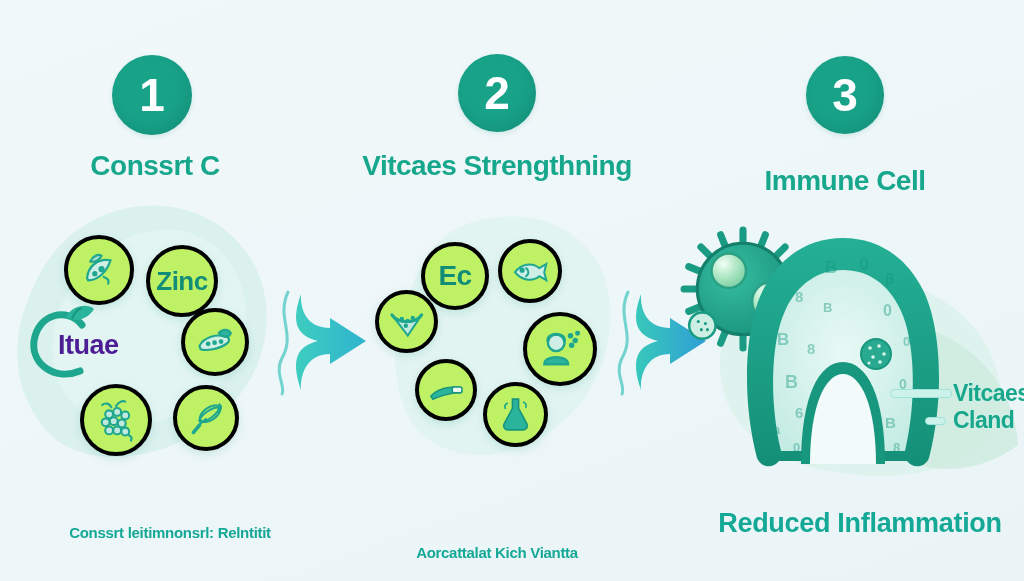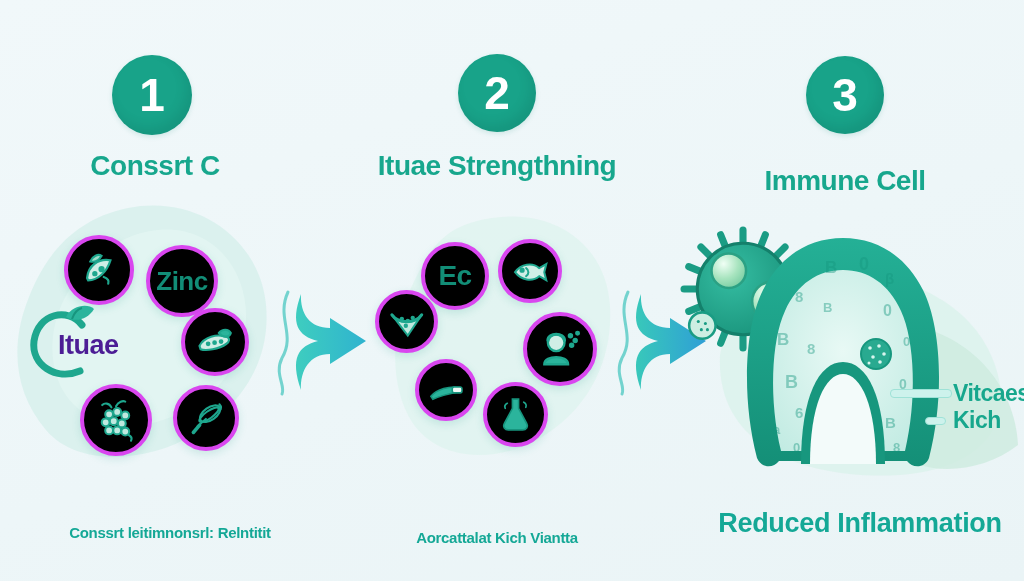--- a/index.html
+++ b/index.html
@@ -17,21 +17,21 @@
   }
   .step-title{
     position:absolute;text-align:center;font-weight:bold;color:#17a78d;
     font-size:28px;letter-spacing:-0.5px;
   }
   .caption{
     position:absolute;text-align:center;font-weight:bold;color:#14a896;
     font-size:15px;letter-spacing:-0.3px;
   }
   .icon-circle{
-    position:absolute;background:#000000;border:4px solid #d946ef;border-radius:50%;
+    position:absolute;background:#bef264;border:4px solid #000000;border-radius:50%;
     display:flex;align-items:center;justify-content:center;
     box-shadow:0 3px 8px rgba(40,160,140,.18);
     box-sizing:border-box;
   }
   .icon-circle svg{width:72%;height:72%;}
   .circle-text{font-weight:bold;color:#128d77;letter-spacing:-0.5px;}
   .fruit-label{
     position:absolute;font-weight:bold;color:#4c1d95;font-size:27px;letter-spacing:-0.5px;
   }
   .pointer-line{position:absolute;background:#cdf2ec;border:1px solid #9fe2d7;border-radius:4px;}
@@ -42,21 +42,21 @@
 <body>
 
 <div class="step-badge" style="left:112px;top:55px;width:80px;height:80px;">
   <span>1</span>
 </div>
 <div class="step-title" style="left:30px;top:150px;width:250px;">Conssrt C</div>
 
 <div class="step-badge" style="left:458px;top:54px;width:78px;height:78px;">
   <span>2</span>
 </div>
-<div class="step-title" style="left:330px;top:150px;width:334px;">Ituae Strengthning</div>
+<div class="step-title" style="left:330px;top:150px;width:334px;">Vitcaes Strengthning</div>
 
 <div class="step-badge" style="left:806px;top:56px;width:78px;height:78px;">
   <span>3</span>
 </div>
 <div class="step-title" style="left:700px;top:165px;width:290px;">Immune Cell</div>
 
 <svg class="abs" style="left:8px;top:200px;" width="290" height="285" viewBox="0 0 290 285">
   <path d="M120 8 C190 -6 252 40 258 105 C263 160 235 205 185 235 C140 262 70 268 38 230 C8 195 2 150 18 105 C34 60 62 20 120 8 Z" fill="#d7f0ec" opacity="0.85"></path>
   <path d="M150 30 C205 25 240 70 238 120 C236 170 200 205 155 220 C110 235 65 220 50 180 C36 142 48 95 85 62 C105 45 120 33 150 30 Z" fill="#e3f6f2" opacity="0.8"></path>
 </svg>
@@ -284,17 +284,17 @@
   <span class="cell-letter" style="left:166px;top:150px;font-size:14px;">0</span>
   <span class="cell-letter" style="left:40px;top:196px;font-size:13px;">a</span>
   <span class="cell-letter" style="left:152px;top:188px;">B</span>
   <span class="cell-letter" style="left:60px;top:214px;font-size:13px;">0</span>
   <span class="cell-letter" style="left:160px;top:214px;font-size:13px;">8</span>
 </div>
 
 <div class="pointer-line" style="left:890px;top:389px;width:60px;height:7px;"></div>
 <div class="pointer-line" style="left:925px;top:417px;width:19px;height:6px;"></div>
 <div class="cell-label" style="left:953px;top:380px;">Vitcaes</div>
-<div class="cell-label" style="left:953px;top:407px;">Kich</div>
+<div class="cell-label" style="left:953px;top:407px;">Cland</div>
 
 <div class="caption" style="left:20px;top:524px;width:300px;">Conssrt leitimnonsrl: Relntitit</div>
-<div class="caption" style="left:347px;top:529px;width:300px;">Aorcattalat Kich Viantta</div>
+<div class="caption" style="left:347px;top:544px;width:300px;">Aorcattalat Kich Viantta</div>
 <div class="caption" style="left:710px;top:508px;width:300px;font-size:27px;">Reduced Inflammation</div>
 
 </body></html>

